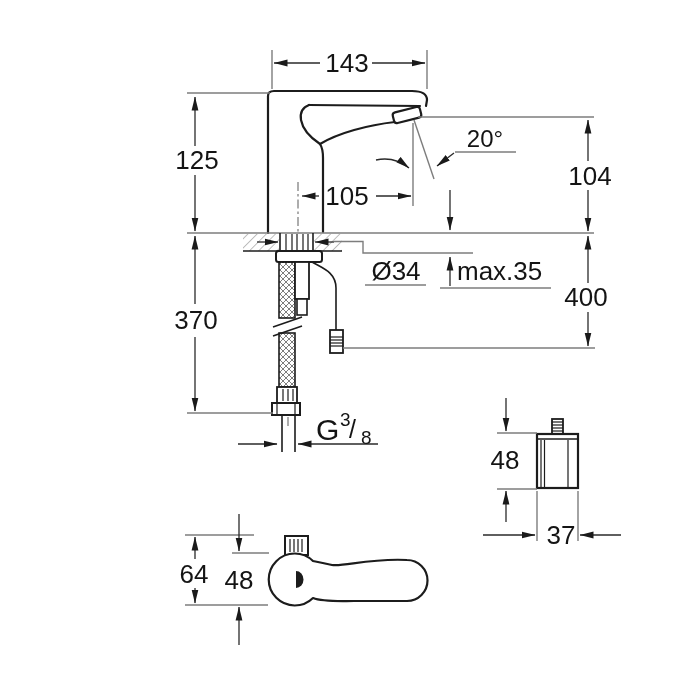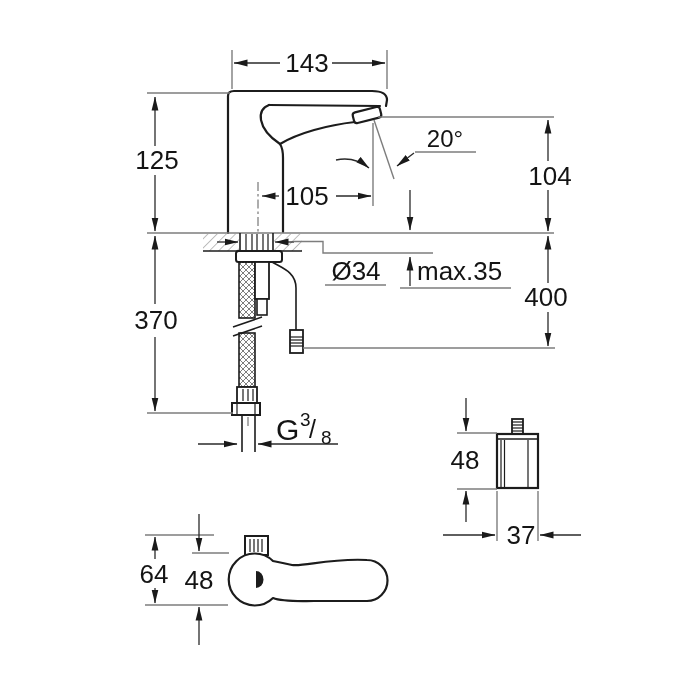--- a/index.html
+++ b/index.html
@@ -1,16 +1,16 @@
 <!DOCTYPE html>
 <html><head>
 <meta charset="utf-8">
 <style>
   html,body{margin:0;padding:0;background:#fff;}
-  .stage{width:581px;height:700px;background:#fff;position:relative;overflow:hidden;}
+  .stage{width:581px;height:700px;background:#fff;position:relative;overflow:hidden;padding-left:40px;}
   svg{display:block;}
   .ol{stroke:#1c1c1c;stroke-width:2.2;fill:none;stroke-linecap:round;stroke-linejoin:round;}
   .ol15{stroke:#1c1c1c;stroke-width:1.6;fill:none;}
   .thin{stroke:#1c1c1c;stroke-width:1.2;fill:none;}
   .dl{stroke:#7d7d7d;stroke-width:1.4;fill:none;}
   .al{stroke:#2a2a2a;stroke-width:1.3;fill:none;}
   .cl{stroke:#777;stroke-width:1.2;fill:none;stroke-dasharray:9 3 2.5 3;}
   .wf{fill:#ffffff;}
   text{font-family:"Liberation Sans","DejaVu Sans",sans-serif;fill:#141414;}
   .dim{font-size:26px;}

